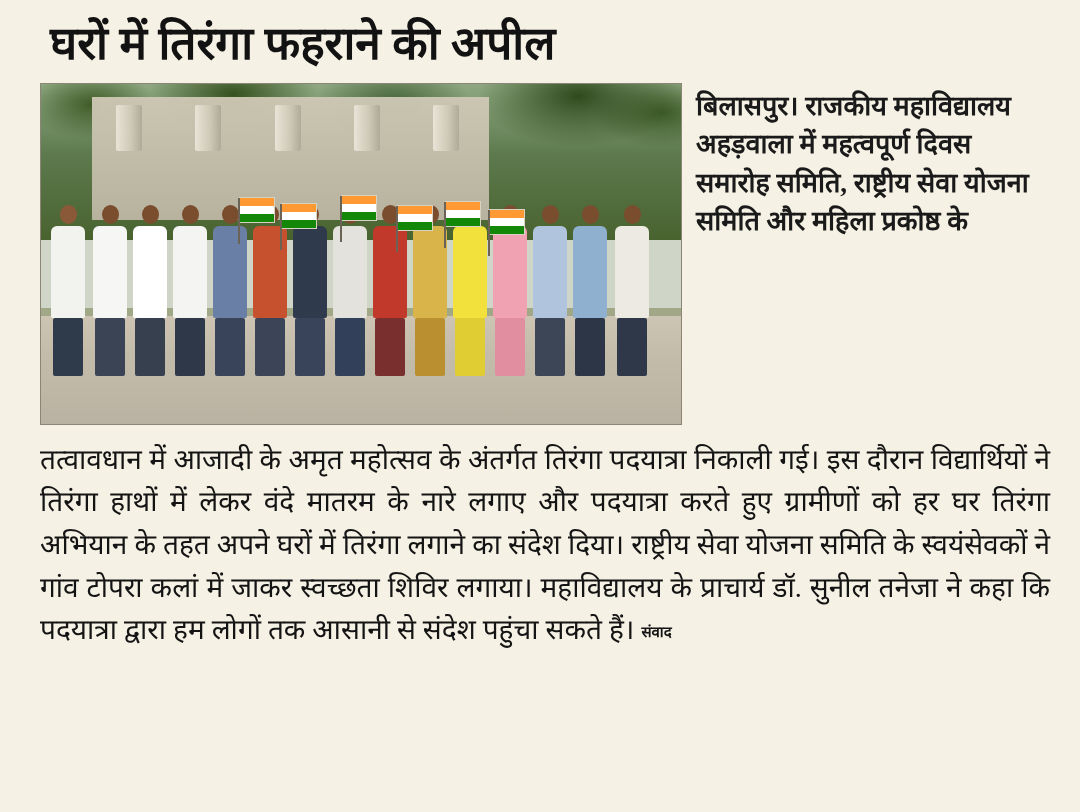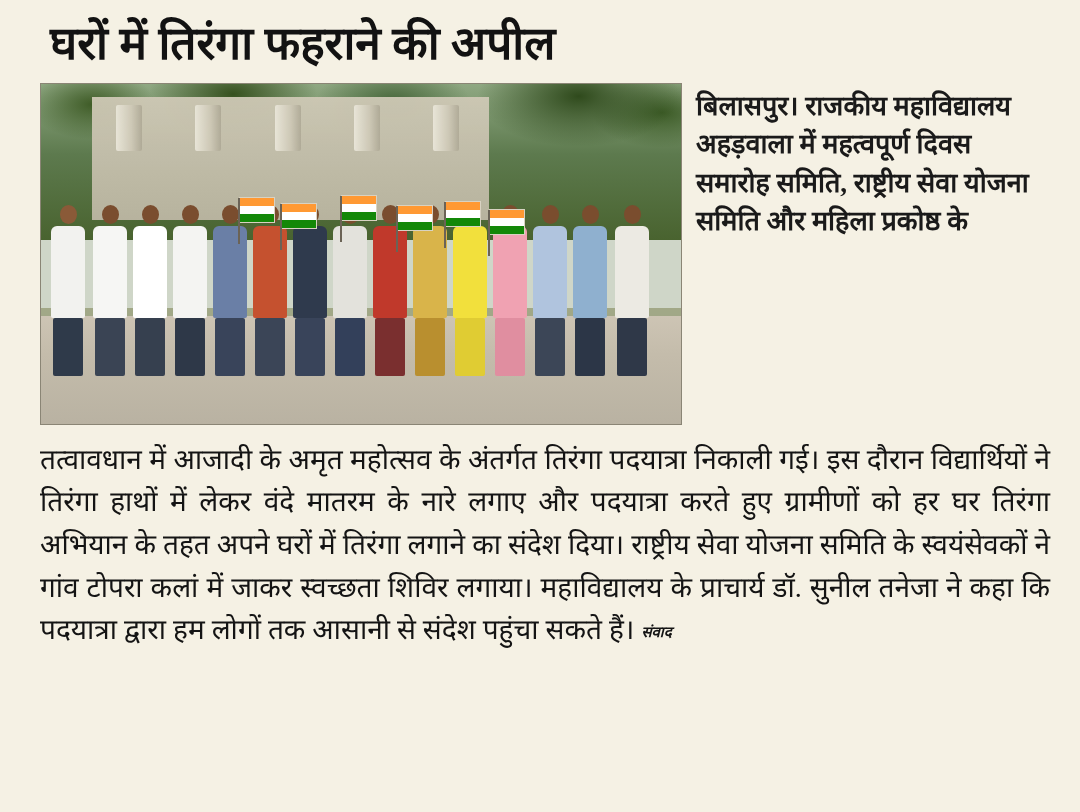--- a/index.html
+++ b/index.html
@@ -153,21 +153,20 @@
     font-size: 28px;
     line-height: 1.52;
     color: #141414;
     text-align: justify;
     text-justify: inter-word;
   }
   .credit {
     font-size: 15px;
     font-weight: bold;
     vertical-align: 2px;
-    font-style: italic;
   }
 </style>
 </head>
 <body>
 
 <div class="page">
 
   <h1 class="headline">घरों में तिरंगा फहराने की अपील</h1>
 
   <div class="top-block">

